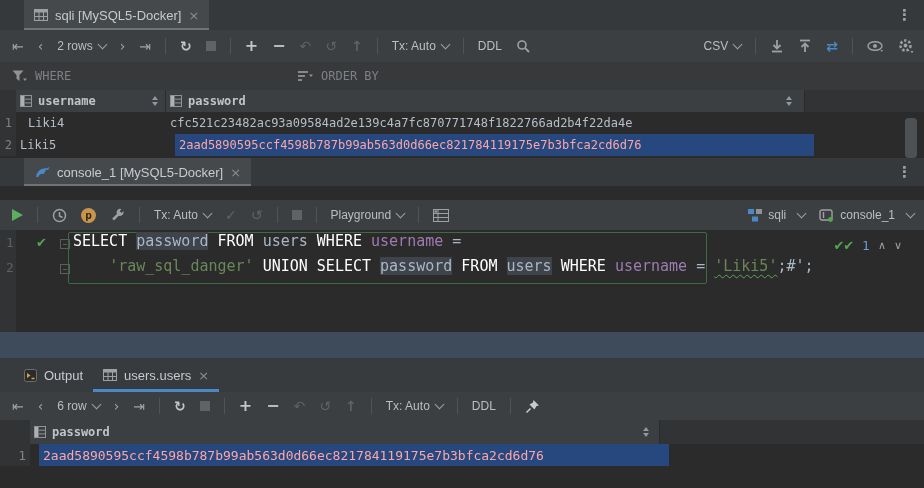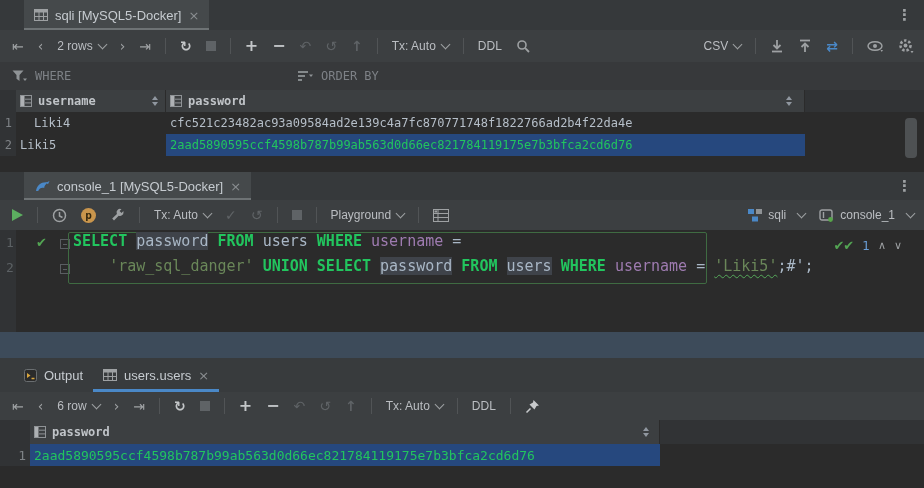--- a/index.html
+++ b/index.html
@@ -37,36 +37,36 @@
   .ghead{background:#3c3f41;font-family:"DejaVu Sans Mono",monospace;font-weight:bold;
          font-size:12px;color:#c0c4c8;}
   .gcell{position:absolute;top:0;bottom:0;display:flex;align-items:center;gap:6px;padding-left:4px;
          border-right:1px solid #2b2b2b;box-sizing:border-box;}
   .gfill{position:absolute;top:0;bottom:0;background:#313335;}
   .grow{font-family:"DejaVu Sans Mono",monospace;font-size:12px;color:#b6bfc9;background:#2b2b2b;}
   .gut{position:absolute;top:0;bottom:0;background:#313335;color:#7e8286;display:flex;
        align-items:center;justify-content:flex-end;padding-right:4px;box-sizing:border-box;
        font-family:"DejaVu Sans Mono",monospace;}
   .cellv{position:absolute;top:0;bottom:0;display:flex;align-items:center;padding-left:4px;box-sizing:border-box;}
-  .sel{background:#26487e;color:#22c55e;}
+  .sel{background:#26487e;color:#fca5a5;margin-left:9px;}
   .sortud{display:inline-flex;flex-direction:column;gap:2px;position:absolute;}
   .sortud i{display:block;width:0;height:0;border-left:3.5px solid transparent;border-right:3.5px solid transparent;}
   .sortud .up{border-bottom:4px solid #9097a0;}
   .sortud .dn{border-top:4px solid #9097a0;}
   
   .editor{background:#2b2b2b;}
   .lnum{position:absolute;left:6px;width:14px;text-align:left;color:#5c6164;
         font:13px "DejaVu Sans Mono",monospace;}
   .gutcheck{position:absolute;left:36px;color:#53a553;font-family:"DejaVu Sans",sans-serif;font-size:13px;}
   .fold{position:absolute;left:60px;width:8px;height:8px;border:1px solid #5a5e62;
         display:flex;align-items:center;justify-content:center;}
   .fold i{display:block;width:4px;height:1px;background:#5a5e62;}
   .code-line{position:absolute;left:73px;height:25px;line-height:25px;white-space:pre;
              font:15px "DejaVu Sans Mono",monospace;color:#a9b7c6;}
-  .code-line .kw{color:#22c55e;font-weight:bold;}
+  .code-line .kw{color:#ffffff;font-weight:normal;}
   .code-line .id{color:#a9b7c6;}
   .code-line .col{color:#9e7bb0;}
   .code-line .str{color:#6a8759;}
   .code-line .pl{color:#a9b7c6;}
   .code-line .hl{background:#3f434a;}
   .code-line .wavy{text-decoration:underline wavy #55a85a 1px;text-underline-offset:3px;}
   .stmtbox{position:absolute;border:1px solid #3f6b42;border-radius:2px;}
   .inspect{position:absolute;display:flex;align-items:center;gap:8px;
            font-family:"DejaVu Sans",sans-serif;font-size:12px;}
   .inspect .chk{color:#53a553;font-size:13px;}
@@ -204,31 +204,31 @@
     <span class="sortud" style="right:12px;">
         <i class="up"></i>
         <i class="dn"></i>
       </span>
   </div>
   <div class="gfill" style="left:805px;width:119px;"></div>
 </div>
 
 <div class="abs grow" style="top:112px;left:0;width:924px;height:22px;">
   <div class="gut" style="left:0;width:16px;">1</div>
-  <div class="cellv" style="left:30px;width:150px;">Liki4</div>
+  <div class="cellv" style="left:24px;width:150px;">Liki4</div>
   <div class="cellv" style="left:166px;width:639px;">cfc521c23482ac93a09584ad2e139c4a7fc870771748f1822766ad2b4f22da4e</div>
 </div>
 <div class="abs grow" style="top:134px;left:0;width:924px;height:22px;">
   <div class="gut" style="left:0;width:16px;">2</div>
   <div class="cellv" style="left:16px;width:150px;">Liki5</div>
   <div class="cellv sel" style="left:166px;width:639px;">2aad5890595ccf4598b787b99ab563d0d66ec821784119175e7b3bfca2cd6d76</div>
 </div>
 <div class="scrollthumb" style="left:905px;top:118px;width:12px;height:40px;"></div>
 
-<div class="abs bar tabbar" style="top:172px;height:28px;justify-content:space-between;">
+<div class="abs bar tabbar" style="top:158px;height:28px;justify-content:space-between;">
   <div style="width:24px;"></div>
   <div class="tab">
     <svg width="16" height="13" viewBox="0 0 16 13">
       <path d="M2 11 C3 5 8 1.5 13.5 2.5 C11.5 4.5 10.3 5.8 10.2 8 C8 7 5.2 8.2 4.2 11 Z" fill="#4a88c7"></path>
       <path d="M12 2.8 L15.5 1 L14 4.2 Z" fill="#4a88c7"></path>
     </svg>
     <span>console_1 [MySQL5-Docker]</span>
     <span class="close">×</span>
     <span class="uline"></span>
   </div>

